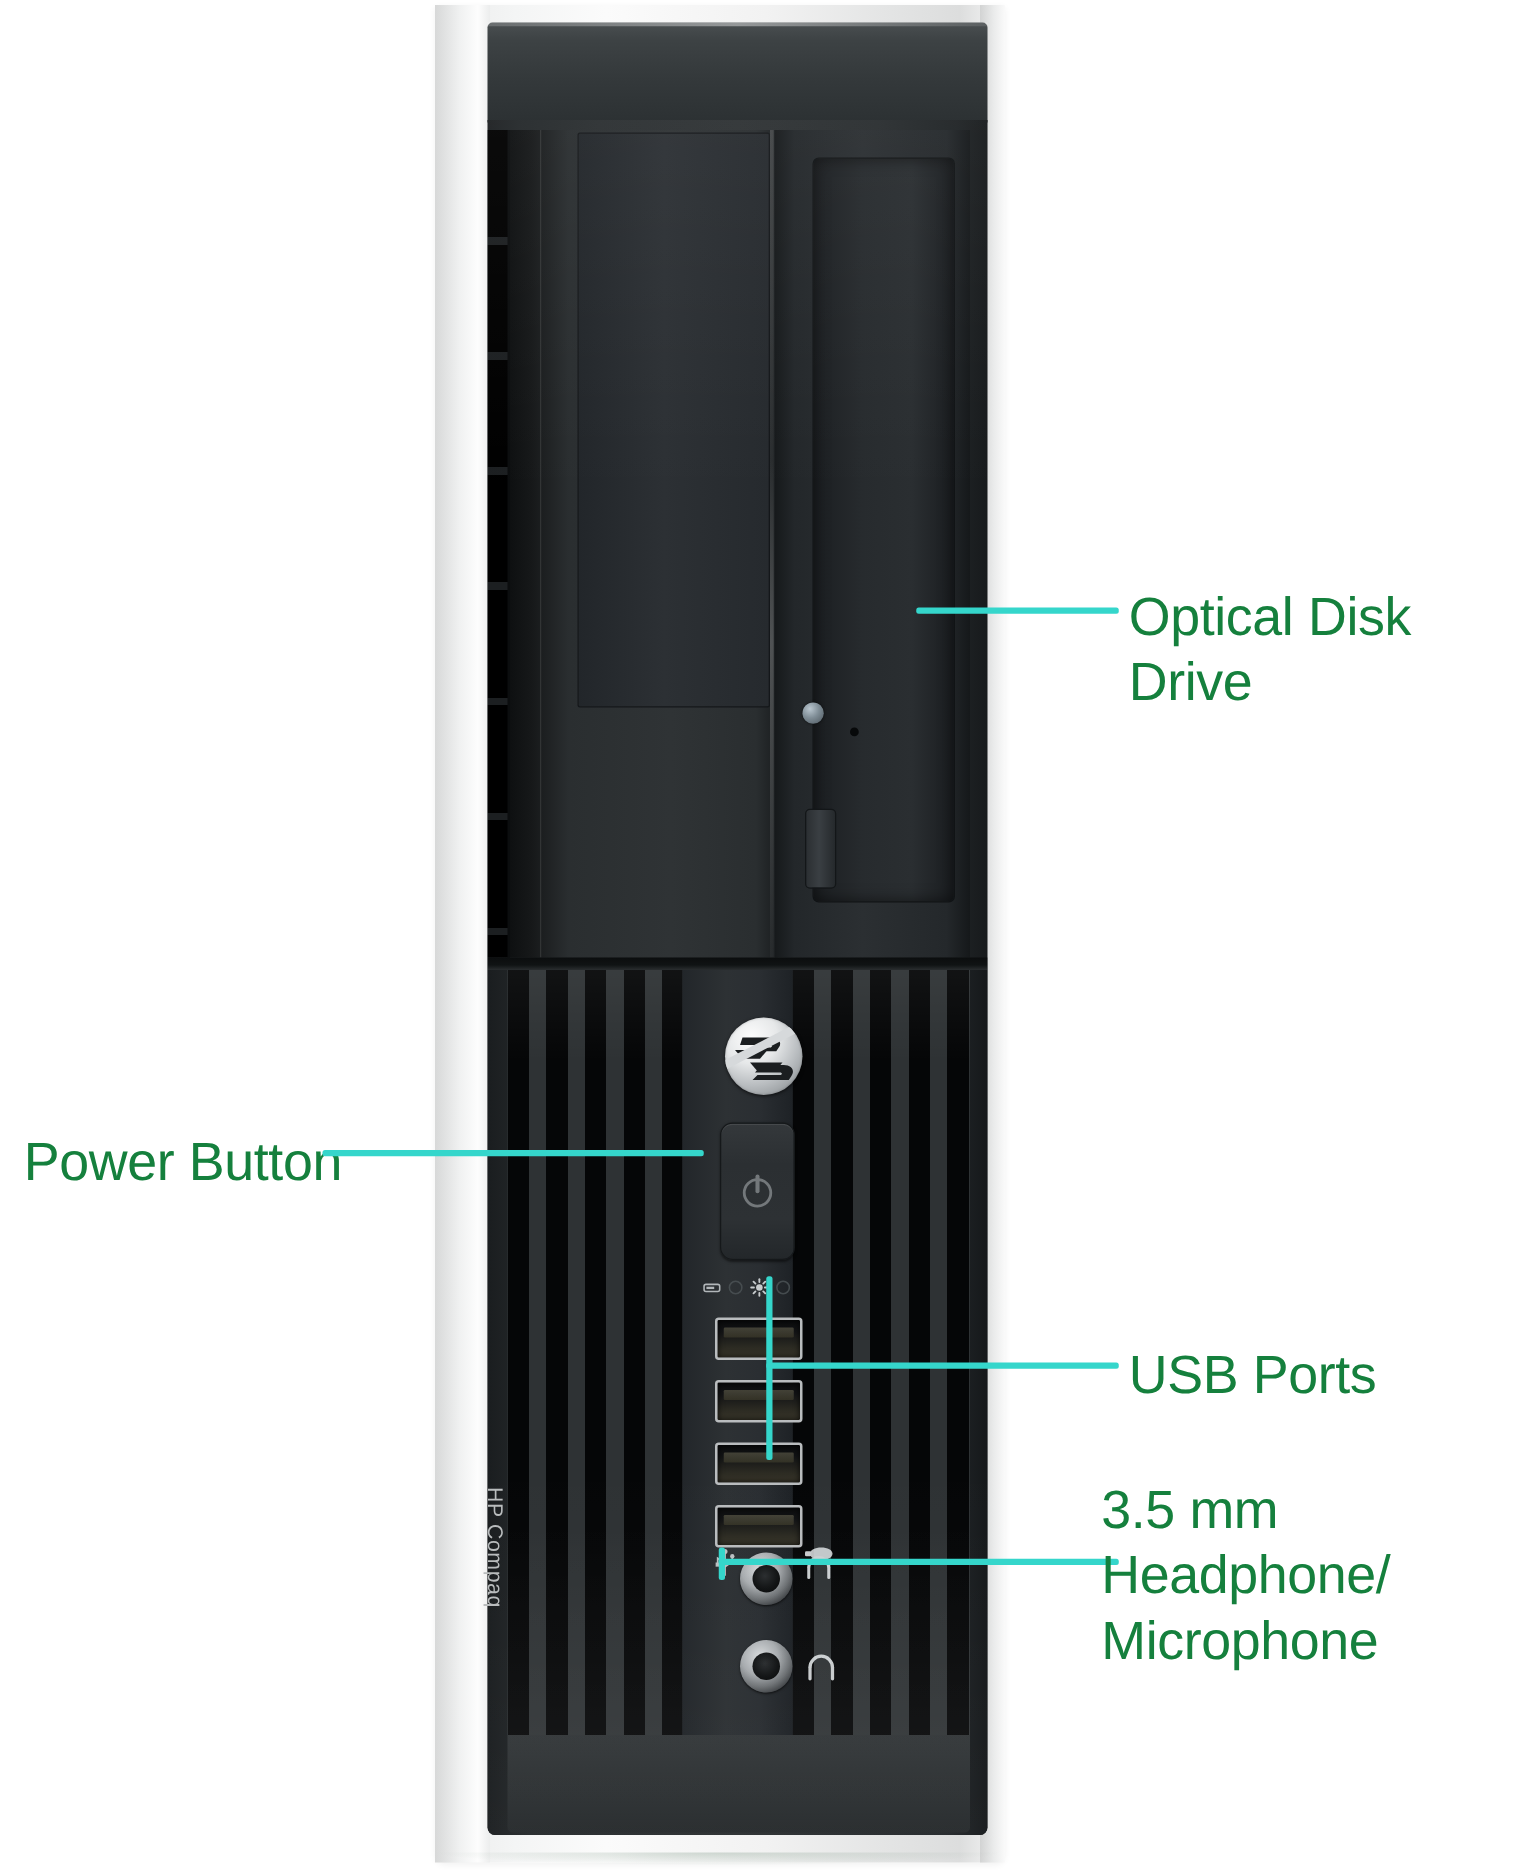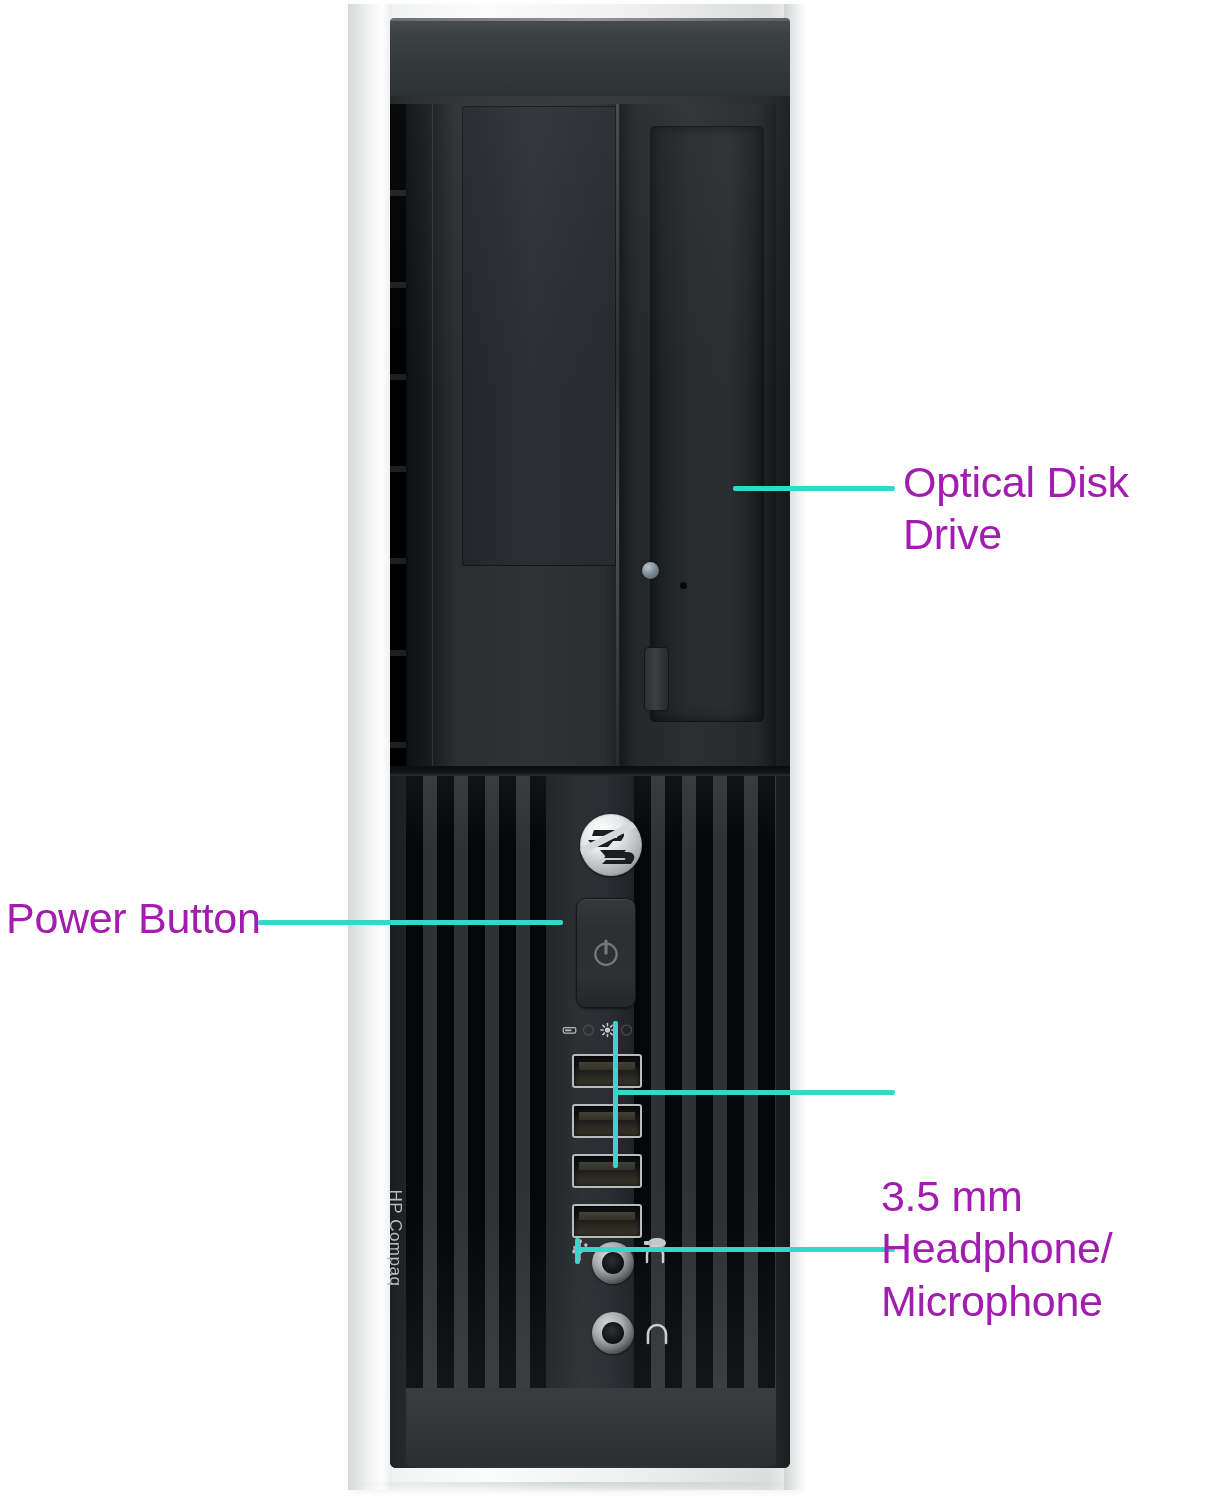--- a/index.html
+++ b/index.html
@@ -339,27 +339,28 @@
   
   .leader {
     position: absolute;
     background: #35d6cb;
   }
   .leader-h { height: 5px; border-radius: 2px; }
   .leader-v { width: 5px; border-radius: 2px; }
 
   .label {
     position: absolute;
-    color: #a21caf;
+    color: #15803d;
     font-family: "Liberation Sans", sans-serif;
     font-size: 43px;
     font-weight: 400;
     line-height: 1.22;
     letter-spacing: -0.3px;
     white-space: pre-line;
+    margin-top: 12px;
   }
   .label-right { text-align: left; }
   .label-left  { text-align: left; }
 </style>
 </head>
 <body>
 
 <div id="stage">
 
   <div class="chassis">
@@ -490,25 +491,26 @@
 
     <div class="compaq-mark">HP Compaq</div>
 
   </div>
 
   <div class="floor-shadow"></div>
 
   <div class="leader leader-h" style="left:733px; top:486px; width:162px;"></div>
   <div class="label label-right" style="left:903px; top:456px;">Optical Disk Drive</div>
 
-  <div class="label label-left" style="left:6px; top:892px;">Power Button</div>
+  <div class="label label-left" style="left:19px; top:892px;">Power Button</div>
   <div class="leader leader-h" style="left:258px; top:920px; width:305px;"></div>
 
   <div class="leader leader-v" style="left:613px; top:1021px; height:147px;"></div>
   <div class="leader leader-h" style="left:613px; top:1090px; width:282px;"></div>
+  <div class="label label-right" style="left:903px; top:1062px;">USB Ports</div>
 
   <div class="leader leader-v" style="left:575px; top:1238px; height:26px;"></div>
   <div class="leader leader-h" style="left:575px; top:1247px; width:320px;"></div>
   <div class="label label-right" style="left:881px; top:1170px;">3.5 mm
 Headphone/
 Microphone</div>
 
 </div>
 
 </body></html>

